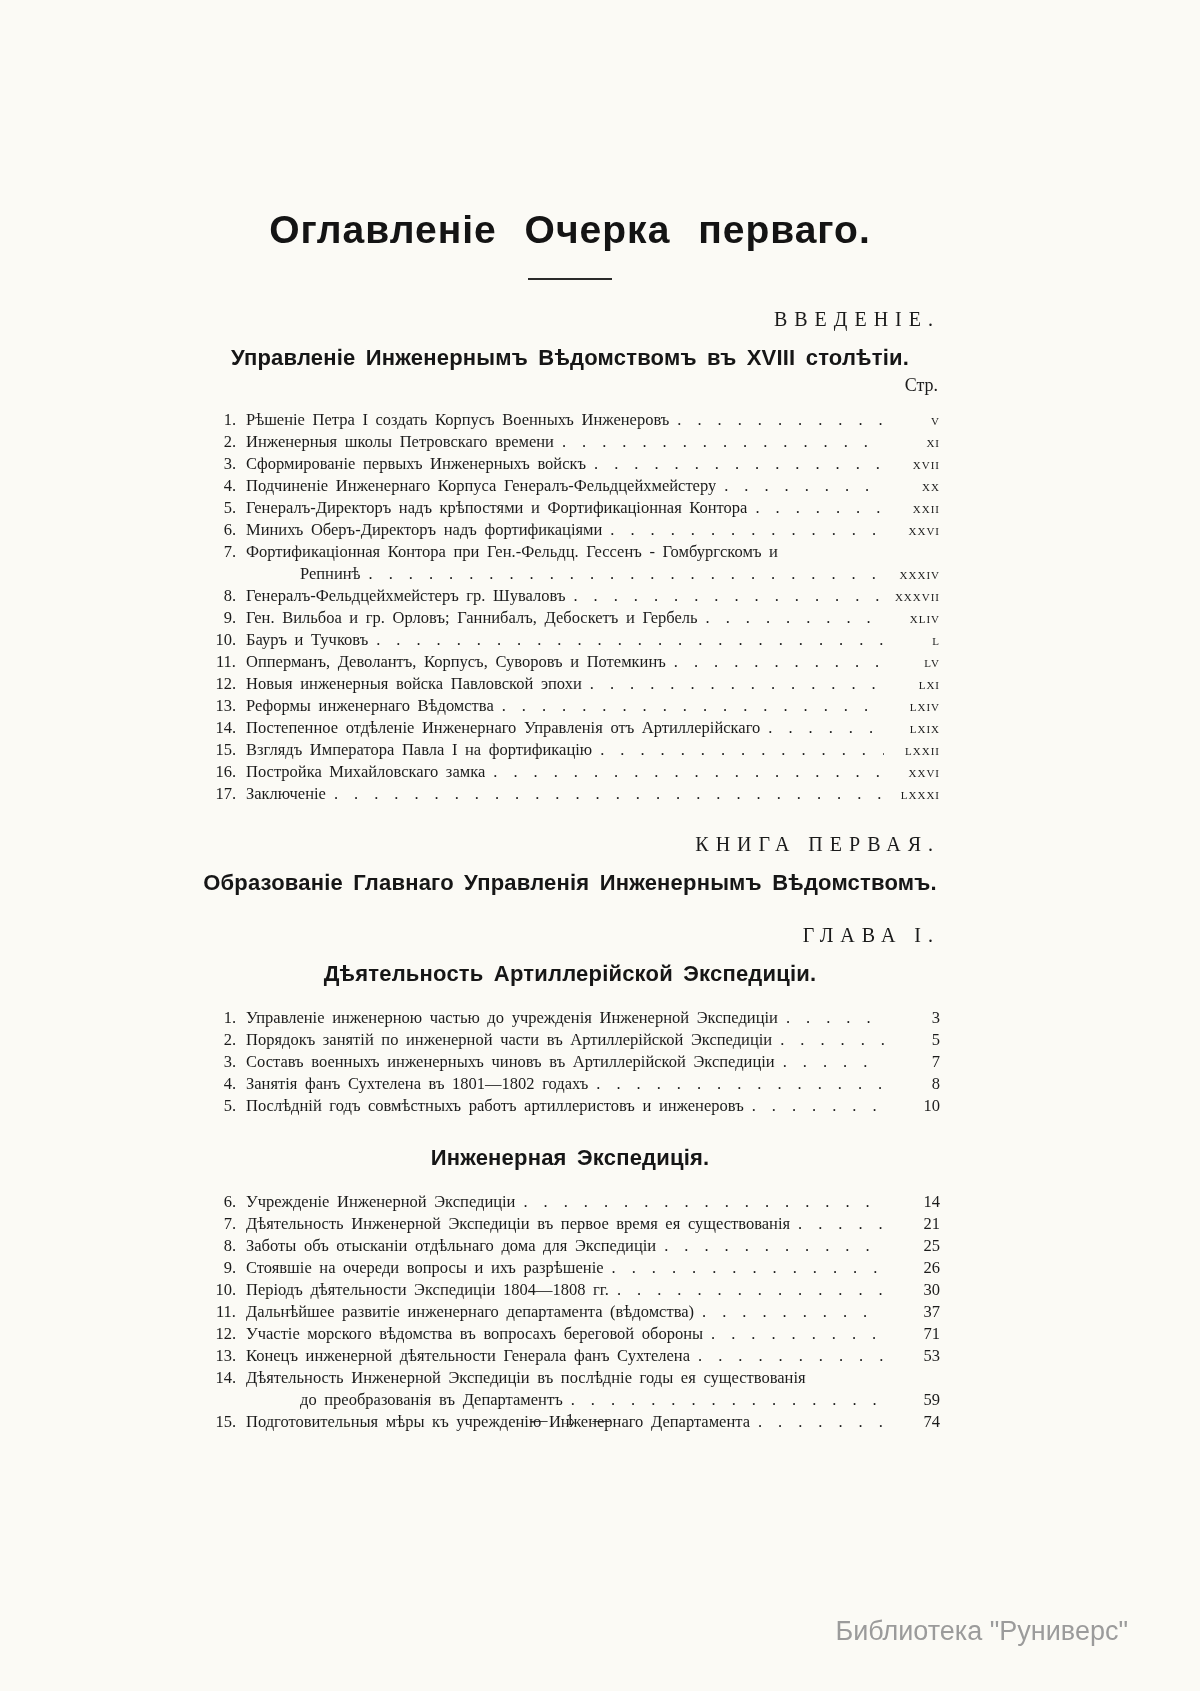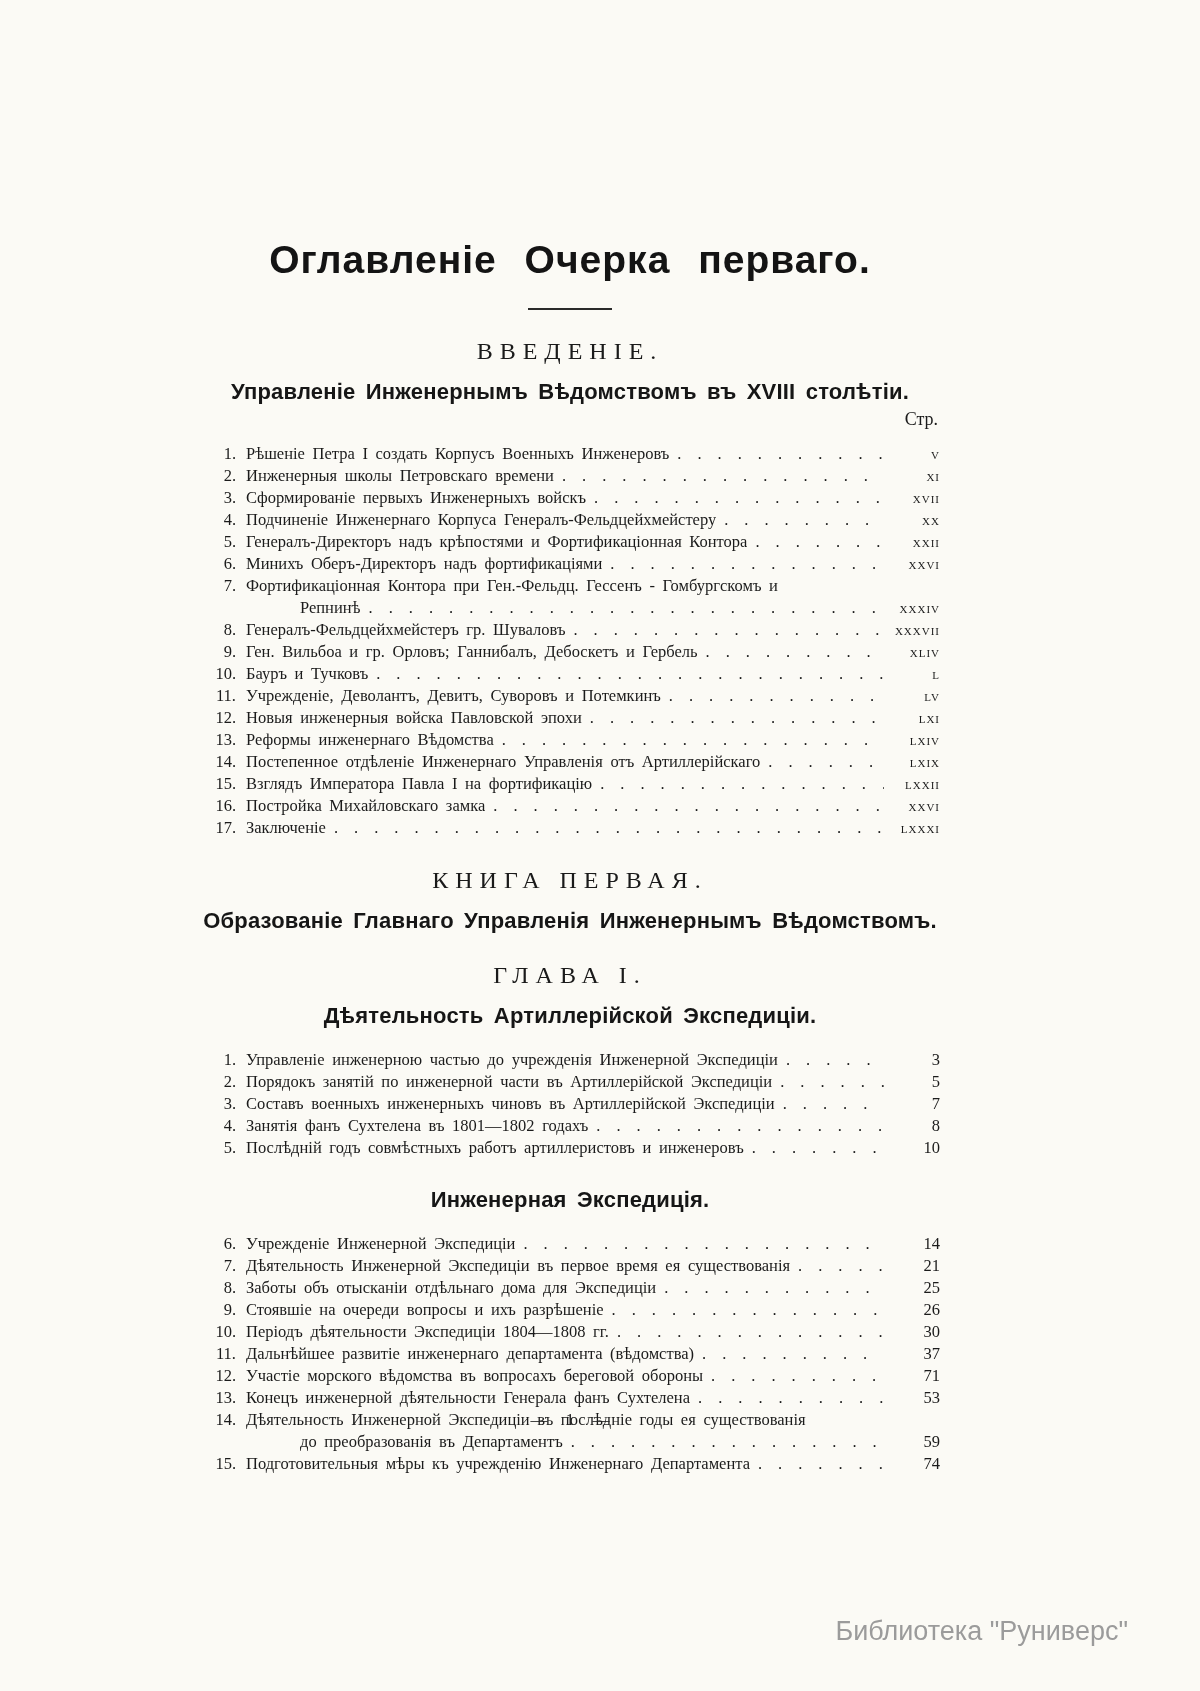--- a/index.html
+++ b/index.html
@@ -5,34 +5,34 @@
   html,body { margin:0; padding:0; }
   .page {
     position:relative;
     width:1200px; height:1691px;
     background:#fbfaf5;
     font-family:"Liberation Serif", serif;
     color:#1b1b1b;
     overflow:hidden;
   }
   .content {
-    position:absolute; left:200px; top:238px; width:740px;
+    position:absolute; left:200px; top:208px; width:740px;
   }
   .doc-title {
     font-family:"Liberation Sans", sans-serif;
     font-weight:bold; font-size:39px; letter-spacing:1px; word-spacing:16px;
     text-align:center; margin:0; color:#141414;
   }
   .title-rule {
     width:84px; height:0; border-top:2px solid #2a2a2a;
     margin:26px auto 28px auto;
   }
   .sec-heading {
     font-family:"Liberation Serif", serif;
-    font-size:24px; letter-spacing:7px; text-align:center;
+    font-size:20px; letter-spacing:7px; text-align:right;
     margin:0 0 14px 0; color:#1a1a1a; font-weight:normal;
   }
   .sec-subheading {
     font-family:"Liberation Sans", sans-serif;
     font-weight:bold; font-size:22px; text-align:center;
     margin:0; color:#161616; word-spacing:4px; letter-spacing:0.2px;
   }
   .toc-section { margin-top:28px; }
   .toc-section:first-child { margin-top:0; }
   .page-label {
@@ -137,21 +137,21 @@
               <span class="pg roman">xliv</span>
             </div>
             <div class="toc-row">
               <span class="num">10.</span>
               <span class="txt">Бауръ и Тучковъ</span>
               <span class="dots">............................................................</span>
               <span class="pg roman">l</span>
             </div>
             <div class="toc-row">
               <span class="num">11.</span>
-              <span class="txt">Учрежденіе, Деволантъ, Девитъ, Суворовъ и Потемкинъ</span>
+              <span class="txt">Опперманъ, Деволантъ, Корпусъ, Суворовъ и Потемкинъ</span>
               <span class="dots">............................................................</span>
               <span class="pg roman">lv</span>
             </div>
             <div class="toc-row">
               <span class="num">12.</span>
               <span class="txt">Новыя инженерныя войска Павловской эпохи</span>
               <span class="dots">............................................................</span>
               <span class="pg roman">lxi</span>
             </div>
             <div class="toc-row">

